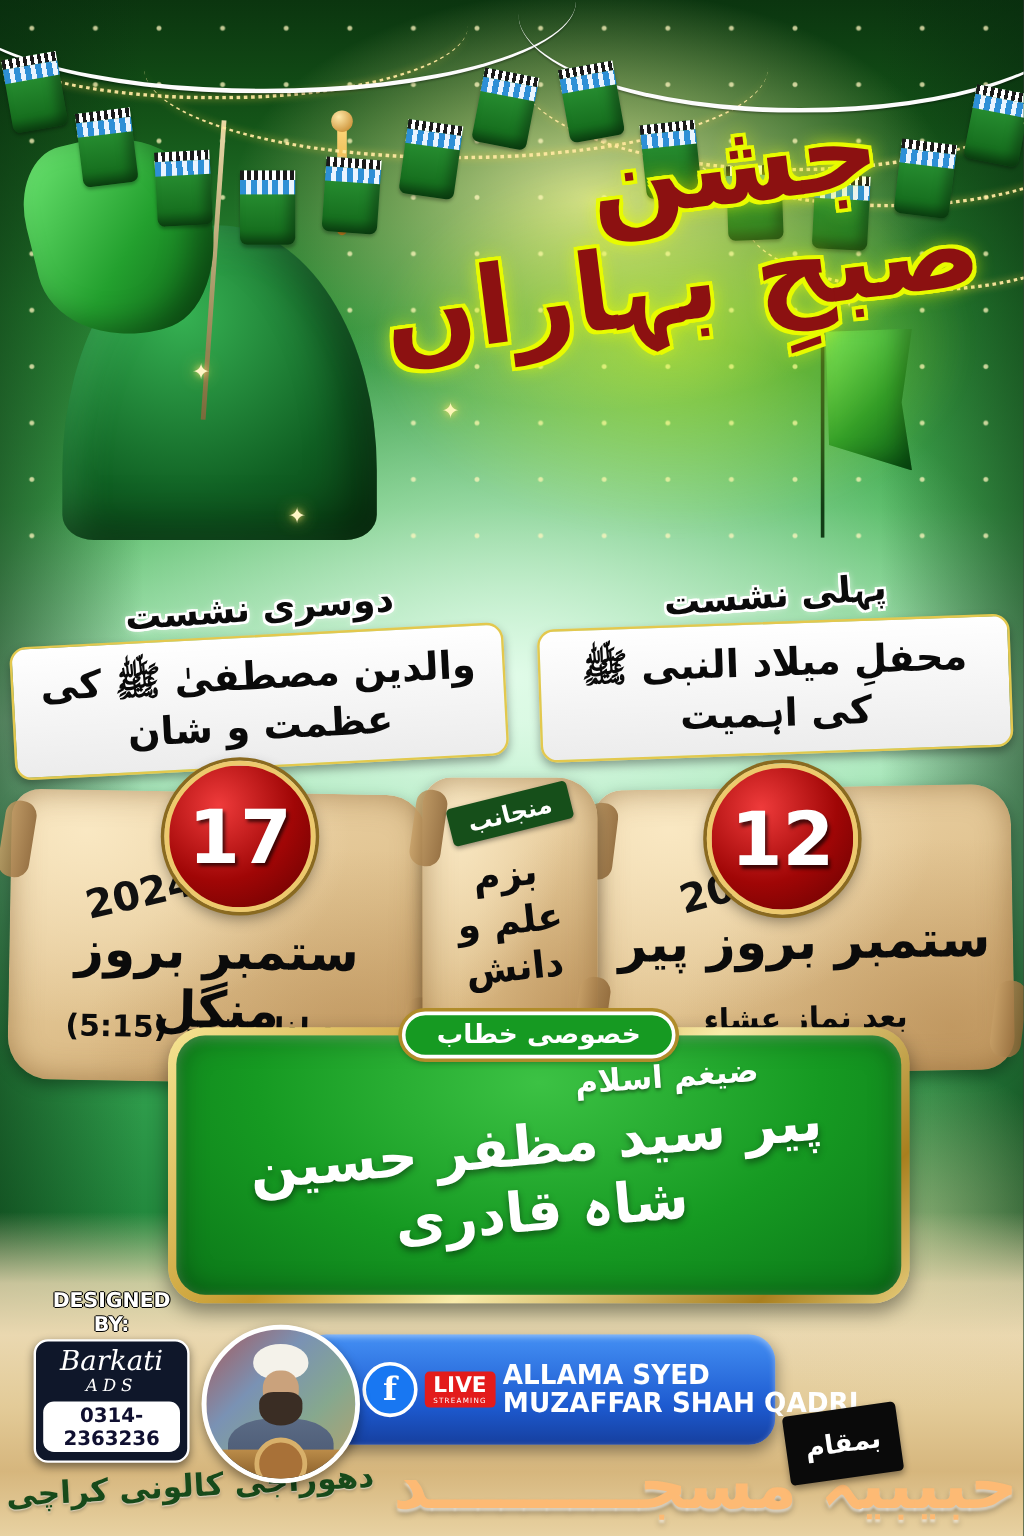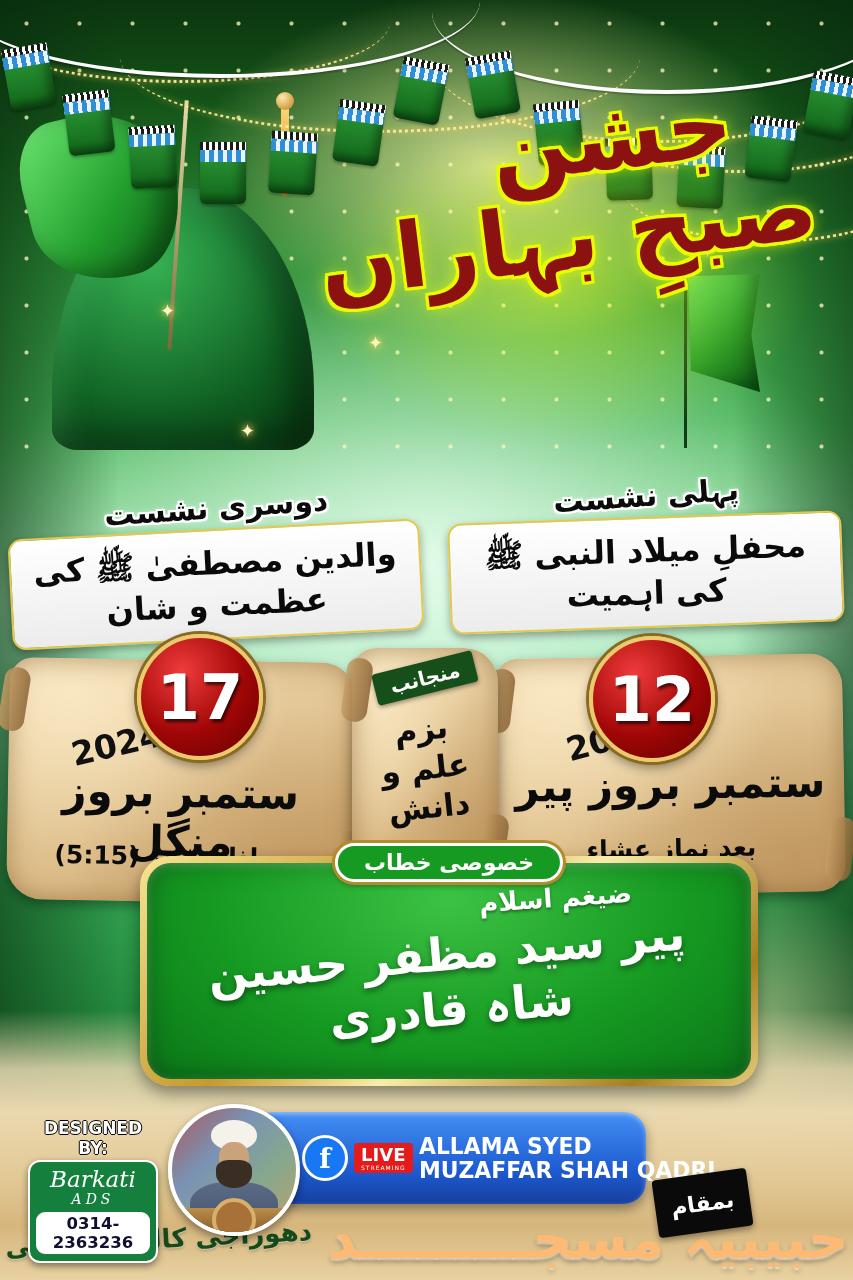--- a/index.html
+++ b/index.html
@@ -120,24 +120,24 @@
   .special-pill{position:absolute;left:50%;top:-20px;transform:translateX(-50%);
     background:#169a22;border:3px solid #fff;border-radius:22px;padding:4px 26px;
     color:#fff;font-size:22px;font-weight:bold;white-space:nowrap;
     box-shadow:0 0 0 3px #b08c2a,0 3px 6px rgba(0,0,0,.4);text-align:right;}
   .honorific{position:absolute;left:55%;top:20px;color:#fff;font-size:26px;font-weight:bold;
     transform:rotate(-4deg);text-shadow:0 2px 3px rgba(0,0,0,.4);}
   .speaker-name{position:absolute;left:0;top:64px;width:100%;padding:0 18px;box-sizing:border-box;
     text-align:center;color:#fff;font-size:46px;font-weight:800;line-height:1.2;transform:rotate(-5deg);
     text-shadow:0 3px 6px rgba(0,0,0,.45);}
   
-  .designer{position:absolute;left:28px;top:1074px;width:130px;z-index:6;text-align:center;margin-top:44px;}
+  .designer{position:absolute;left:28px;top:1074px;width:130px;z-index:6;text-align:center;}
   .designer .head{color:#fff;font-size:17px;font-weight:bold;
     text-shadow:-1px 0 #000,1px 0 #000,0 -1px #000,0 1px #000;}
-  .designer .dbox{margin-top:2px;background:#15803d;border:2px solid #fff;border-radius:12px;
+  .designer .dbox{margin-top:2px;background:#0f172a;border:2px solid #fff;border-radius:12px;
     padding:5px 4px 7px;box-shadow:0 3px 7px rgba(0,0,0,.45);}
   .designer .dname{color:#fff;font-family:"DejaVu Serif",serif;font-style:italic;font-size:23px;line-height:1.05;}
   .designer .dtype{color:#fff;font-family:"DejaVu Serif",serif;font-style:italic;font-size:14px;letter-spacing:4px;}
   .designer .dphone{margin:5px 2px 0;background:#fff;color:#101030;border-radius:9px;
     font-weight:800;font-size:16.5px;padding:2px 0;}
   .photo{position:absolute;left:168px;top:1104px;width:124px;height:124px;z-index:7;border-radius:50%;
     border:4px solid #fff;box-shadow:0 4px 9px rgba(0,0,0,.4);overflow:hidden;
     background:linear-gradient(135deg,#a85a5a 0%,#7a92b4 35%,#86a88e 65%,#bca06a 100%);}
   .ph-turban{position:absolute;left:50%;top:12px;transform:translateX(-50%);width:46px;height:30px;
     background:#f4f2ea;border-radius:50% 50% 46% 46%;}

